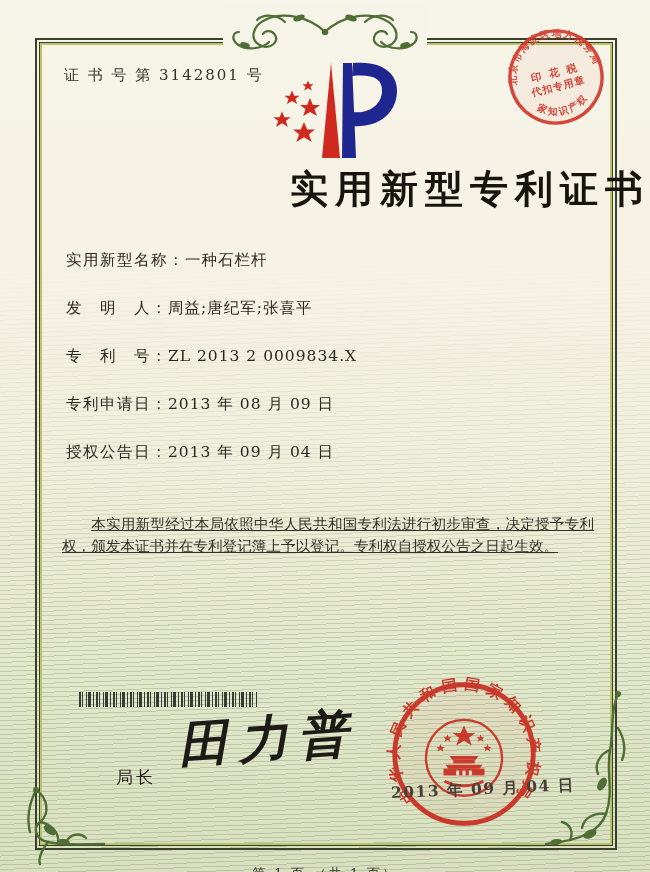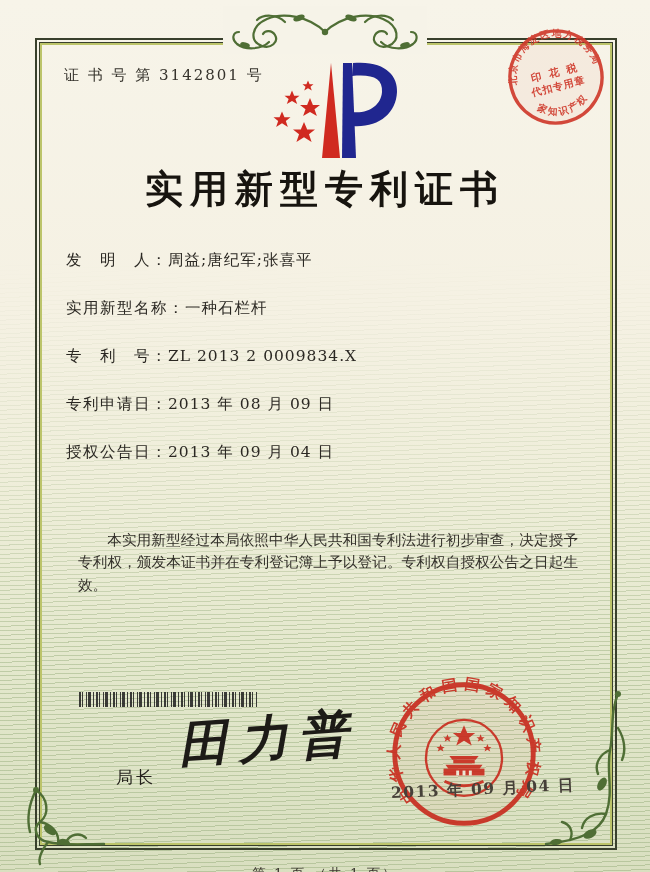--- a/index.html
+++ b/index.html
@@ -11,28 +11,28 @@
   .guilloche{
     position:absolute;inset:0;pointer-events:none;
     background:repeating-linear-gradient(178deg,rgba(120,150,92,.34) 0 1px,transparent 1px 4.5px);
     -webkit-mask-image:linear-gradient(180deg,transparent 0 30%,rgba(0,0,0,.4) 52%,#000 74%);
     mask-image:linear-gradient(180deg,transparent 0 30%,rgba(0,0,0,.4) 52%,#000 74%);
   }
   .frame-outer{position:absolute;left:35px;right:33px;top:38px;bottom:22px;border:2px solid #39402c;}
   .frame-inner{position:absolute;inset:2px;border:1px solid #39402c;box-shadow:inset 0 0 0 2px #bcc46a;}
   .cert-no{position:absolute;left:64px;top:66px;font-size:15px;letter-spacing:2px;color:#35322b;}
   .logo{position:absolute;left:252px;top:58px;width:148px;height:106px;}
-  .title{position:absolute;left:0;right:0;top:164px;text-align:center;font-size:38px;font-weight:700;
+  .title{position:absolute;left:0;right:0;top:164px;text-align:right;font-size:38px;font-weight:700;
          letter-spacing:7px;color:#17140f;}
   .fields{position:absolute;left:66px;top:252px;width:520px;font-size:15.5px;color:#2b2823;}
   .field{line-height:17px;margin-bottom:31px;letter-spacing:1px;}
   .field .lbl{letter-spacing:1.5px;}
   .body-text{position:absolute;left:62px;right:56px;top:513px;font-size:14.6px;line-height:22.4px;
              color:#33302a;text-align:justify;}
-  .body-text p{margin:16px;text-indent:2em;}
+  .body-text p{margin:0;text-indent:2em;text-decoration:underline;}
   .barcode{position:absolute;left:79px;top:692px;width:178px;height:15px;opacity:.85;
     background:repeating-linear-gradient(90deg,#1d1d1d 0 2px,transparent 2px 3px,#1d1d1d 3px 4px,
       transparent 4px 7px,#1d1d1d 7px 8px,transparent 8px 9px,#1d1d1d 9px 12px,transparent 12px 14px,
       #1d1d1d 14px 15px,transparent 15px 17px);}
   .sig-label{position:absolute;left:116px;top:748px;font-size:17px;letter-spacing:3px;color:#24211c;margin-top:18px;}
   .sig-name{position:absolute;left:178px;top:706px;font-size:50px;font-weight:600;color:#1d1b17;
             letter-spacing:10px;transform:rotate(-4deg);font-style:italic;white-space:nowrap;}
   .seal{position:absolute;left:386px;top:676px;width:156px;height:156px;}
   .seal-date{position:absolute;left:391px;top:779px;font-size:15.5px;font-weight:700;color:#474039;
              letter-spacing:1.5px;transform:rotate(-2.5deg);white-space:nowrap;z-index:5;}
@@ -144,24 +144,24 @@
         <polygon points="91,5 90,100 104,100 100,5"></polygon>
         <path d="M101,5 C133,2 146,18 145,34 C144,56 126,70 100,68 L100,54 C117,56 129,47 130,34 C131,20 120,16 100,18 Z"></path>
       </g>
     </svg>
   </div>
 
   <div class="title">实用新型专利证书</div>
 
   <div class="fields">
     <div class="field">
+      <span class="lbl">实用新型名称：</span><span>一种石栏杆</span>
+    </div>
+    <div class="field">
       <span class="lbl">发　明　人：</span><span>周益;唐纪军;张喜平</span>
-    </div>
-    <div class="field">
-      <span class="lbl">实用新型名称：</span><span>一种石栏杆</span>
     </div>
     <div class="field">
       <span class="lbl">专　利　号：</span><span>ZL 2013 2 0009834.X</span>
     </div>
     <div class="field">
       <span class="lbl">专利申请日：</span><span>2013 年 08 月 09 日</span>
     </div>
     <div class="field">
       <span class="lbl">授权公告日：</span><span>2013 年 09 月 04 日</span>
     </div>

